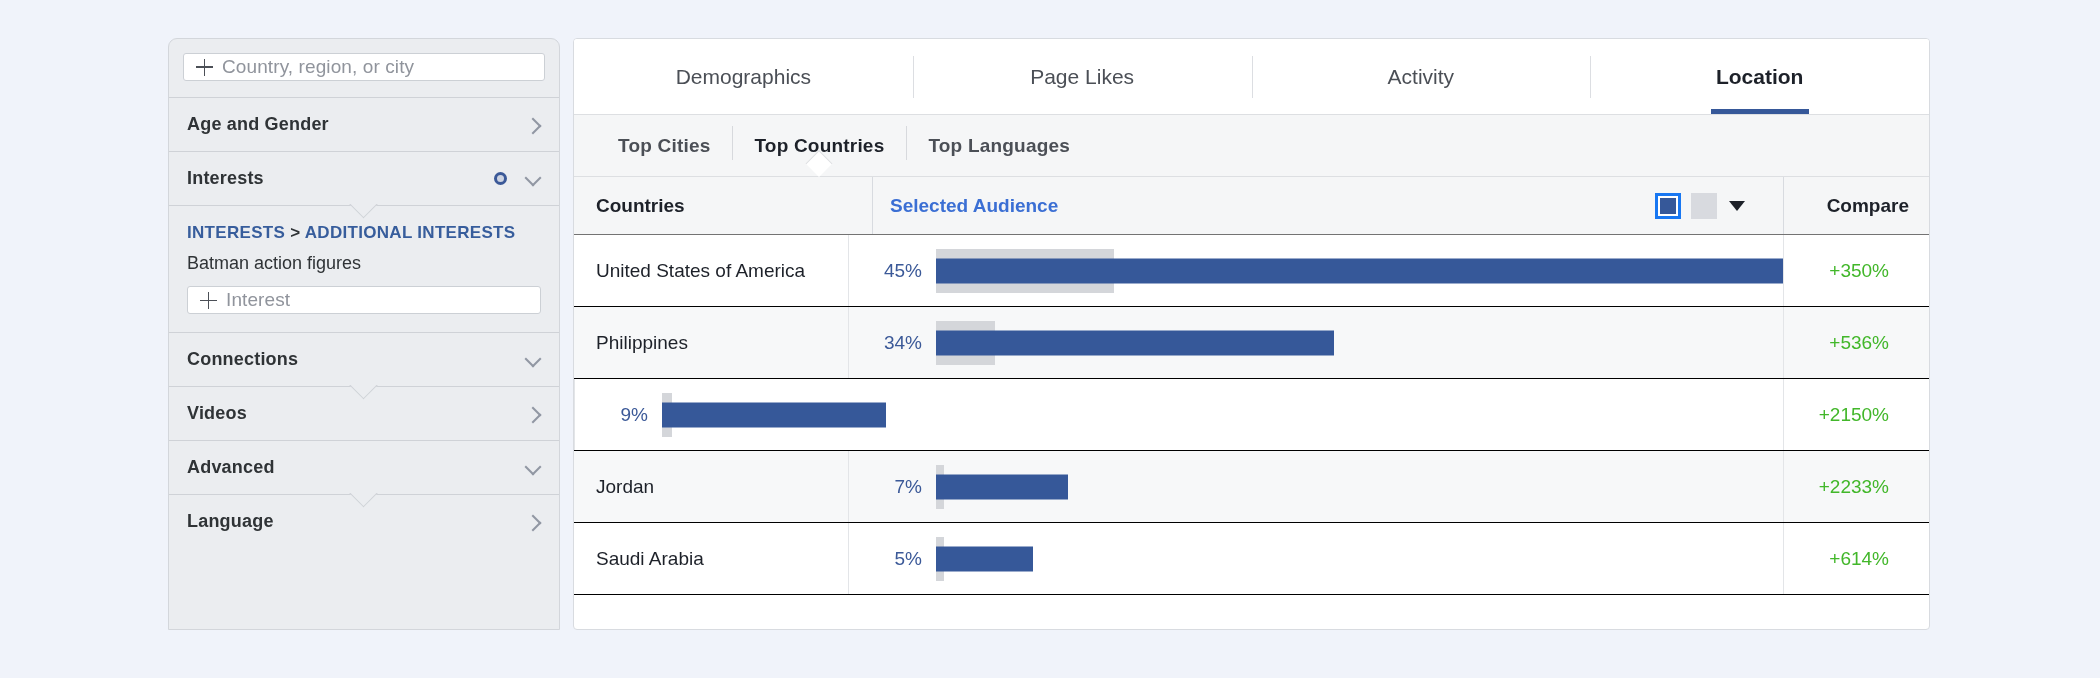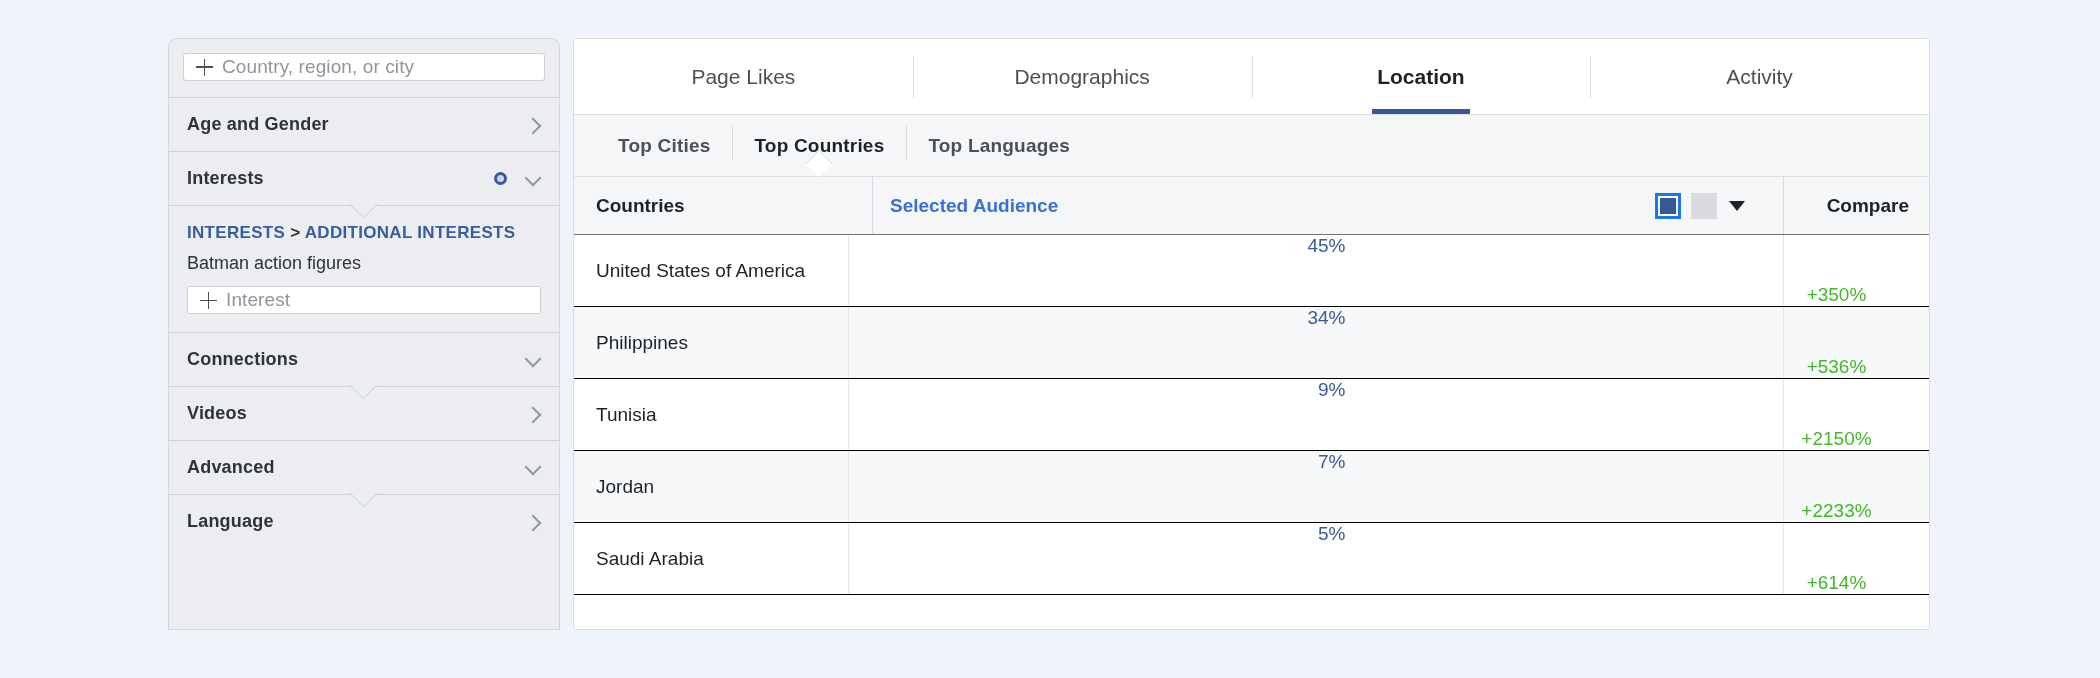--- a/index.html
+++ b/index.html
@@ -178,21 +178,21 @@
     height: 72px; background: #ffffff;
     border-bottom: 1px solid #000000;
   }
   .trow.alt { background: #f7f8f9; }
   .trow .col-country {
     font-size: 19px; color: #1d2129;
     display: flex; align-items: center; height: 100%;
   }
   .trow .col-aud, .trow .col-cmp {
     border-left: 1px solid #e3e5e8; height: 100%;
-    display: flex; align-items: center; flex-direction: column;
+    display: flex; align-items: center;
   }
   .trow .col-cmp { justify-content: flex-end; }
   .pct {
     width: 56px; flex: 0 0 56px; text-align: right;
     font-size: 19px; color: #3b5998; margin-right: 14px;
   }
   .barzone { position: relative; flex: 1 1 auto; height: 100%; }
   .bar-gray {
     position: absolute; top: 50%; transform: translateY(-50%);
     left: 0; height: 44px; background: #d4d6da;
@@ -284,31 +284,31 @@
       <span class="lbl">Language</span>
       <span class="chev right"></span>
     </div>
 
   </div>
 
   <div class="main">
 
     <div class="tabbar">
       <div class="tab">
+        <span>Demographics</span>
+      </div>
+      <div class="tab">
         <span>Page Likes</span>
       </div>
       <div class="tab">
-        <span>Demographics</span>
+        <span>Activity</span>
       </div>
       <div class="tab active">
         <span>Location</span>
         <span class="underline"></span>
-      </div>
-      <div class="tab">
-        <span>Activity</span>
       </div>
     </div>
 
     <div class="subtabbar">
       <div class="subtab">
         <span>Top Cities</span>
       </div>
       <div class="subtab active">
         <span>Top Countries</span>
       </div>
@@ -354,21 +354,20 @@
             <span class="bar-gray" style="width:7.0%"></span>
             <span class="bar-blue" style="width:47.0%"></span>
           </span>
         </div>
         <div class="col-cmp">
           <span class="cmpval">+536%</span>
         </div>
       </div>
 
       <div class="trow">
-        <div class="col-country">Tunisia</div>
         <div class="col-aud">
           <span class="pct">9%</span>
           <span class="barzone">
             <span class="bar-gray" style="width:0.9%"></span>
             <span class="bar-blue" style="width:20.0%"></span>
           </span>
         </div>
         <div class="col-cmp">
           <span class="cmpval">+2150%</span>
         </div>

